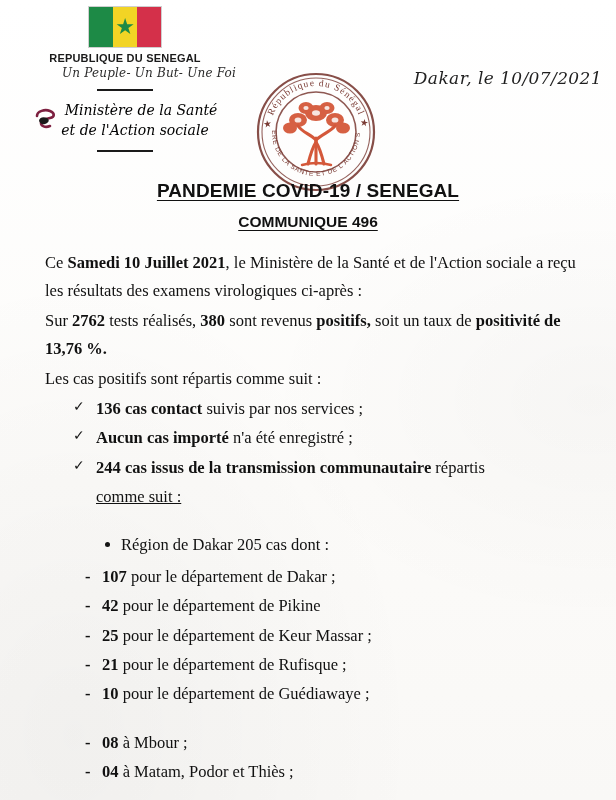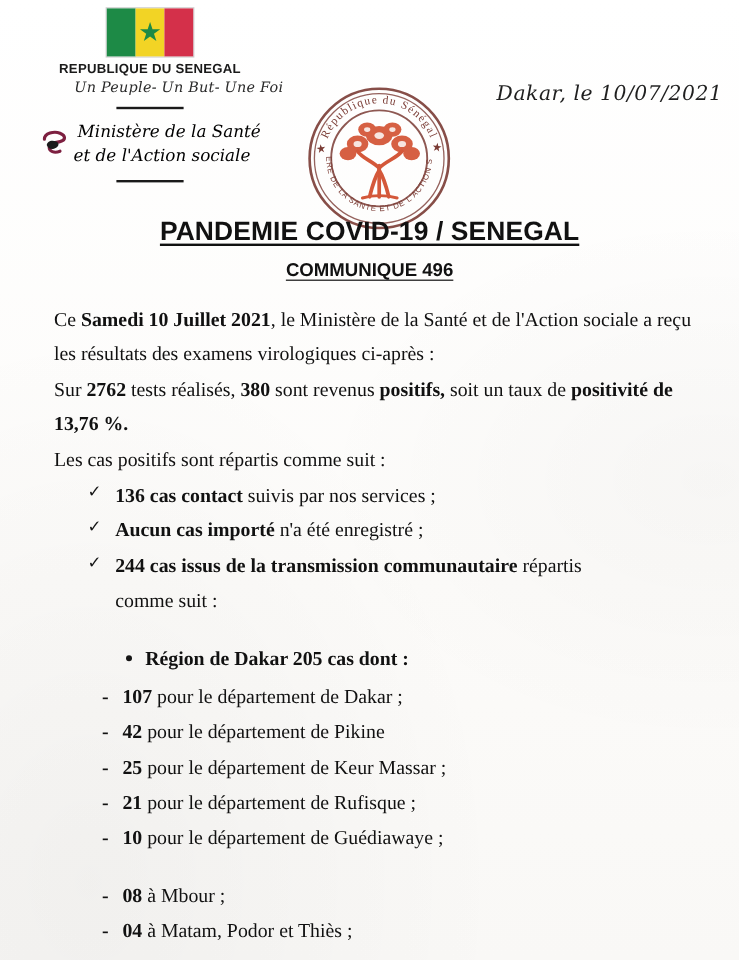--- a/index.html
+++ b/index.html
@@ -140,21 +140,21 @@
   
   .titles {
     text-align: center;
     margin-top: 4px;
     position: relative;
     z-index: 3;
   }
   .doc-title {
     font-family: "Liberation Sans", "DejaVu Sans", sans-serif;
     font-weight: bold;
-    font-size: 22px;
+    font-size: 19px;
     color: #111;
     text-decoration: underline;
     text-underline-offset: 3px;
     letter-spacing: 0.1px;
     display: inline-block;
   }
   .doc-subtitle {
     font-family: "Liberation Sans", "DejaVu Sans", sans-serif;
     font-weight: bold;
     font-size: 15.5px;
@@ -189,27 +189,28 @@
   }
   .check-list li .tick {
     position: absolute;
     left: 0;
     top: 0;
     font-size: 14px;
     color: #151515;
   }
   .cont-line {
     padding-left: 51px;
+    text-decoration: underline;
   }
 
   .region-block { margin-top: 20px; }
   .region-head {
     position: relative;
     padding-left: 76px;
-    font-weight: bold;
+    font-weight: normal;
     font-size: 16.5px;
     line-height: 1.72;
   }
   .region-head .dot {
     position: absolute;
     left: 60px;
     top: 0.62em;
     width: 5px;
     height: 5px;
     border-radius: 50%;

